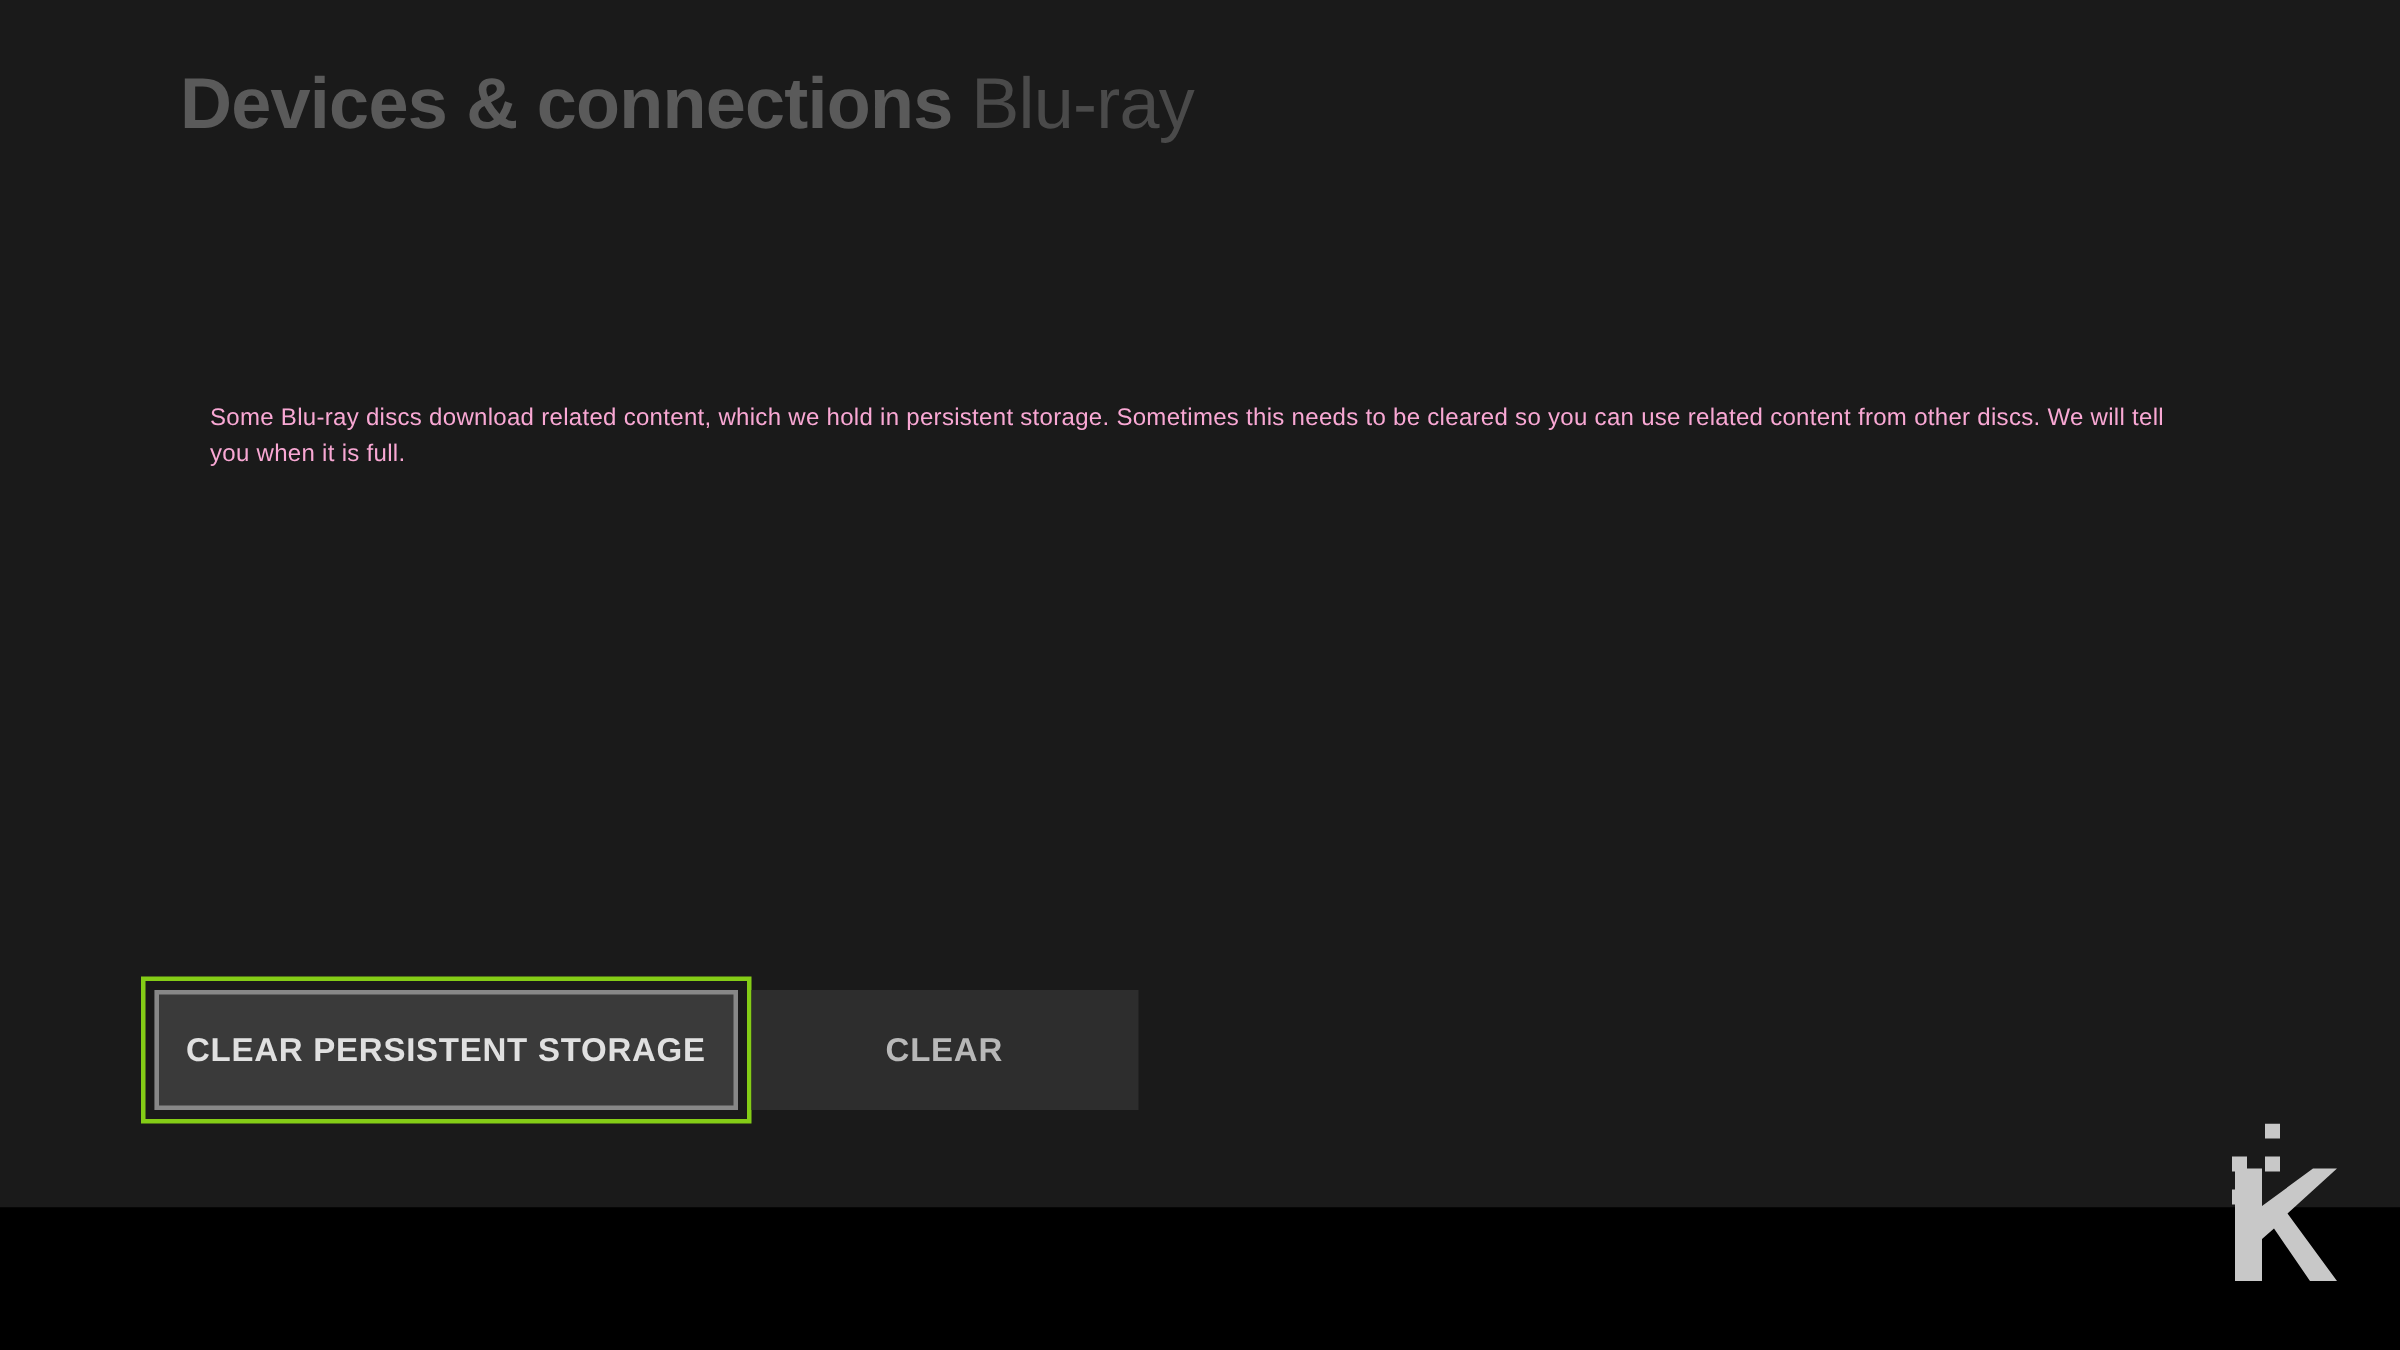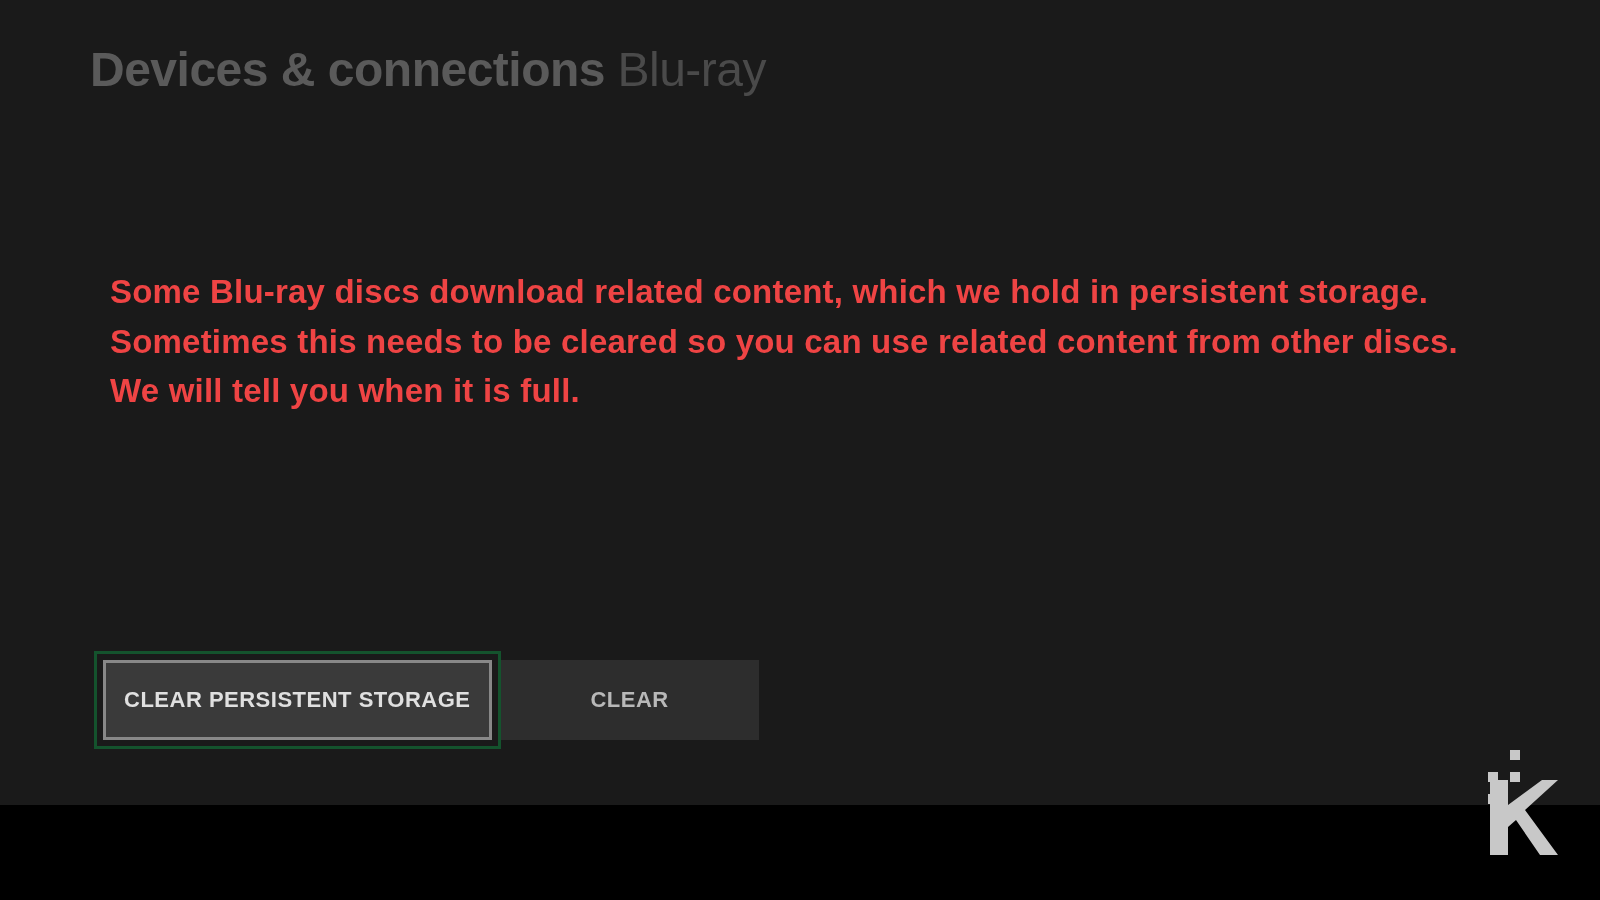--- a/index.html
+++ b/index.html
@@ -17,20 +17,21 @@
       position: relative;
     }
     
     .content-area {
       position: absolute;
       top: 0;
       left: 0;
       right: 0;
       height: 805px;
       background: #1a1a1a;
+      padding-left: 30px;
     }
     
     .header {
       padding: 42px 0 0 90px;
     }
     
     .header-title {
       font-size: 48px;
       font-weight: 600;
       color: #5a5a5a;
@@ -42,37 +43,37 @@
       font-size: 48px;
       font-weight: 300;
       color: #4a4a4a;
       letter-spacing: -0.5px;
       display: inline;
       margin-left: 8px;
     }
     
     .description {
       padding: 170px 140px 0 110px;
-      font-size: 33px;
-      font-weight: 700;
-      color: #ef4444;
+      font-size: 16px;
+      font-weight: 400;
+      color: #f9a8d4;
       line-height: 1.5;
       letter-spacing: 0.2px;
     }
     
     .button-row {
       position: absolute;
       bottom: 56px;
       left: 94px;
       display: flex;
       gap: 0;
     }
     
     .highlight-wrapper {
-      border: 3px solid #14532d;
+      border: 3px solid #84cc16;
       padding: 6px;
       display: inline-block;
     }
     
     .btn-primary {
       background: #3a3a3a;
       border: 3px solid #888;
       color: #e0e0e0;
       font-size: 22px;
       font-weight: 600;

